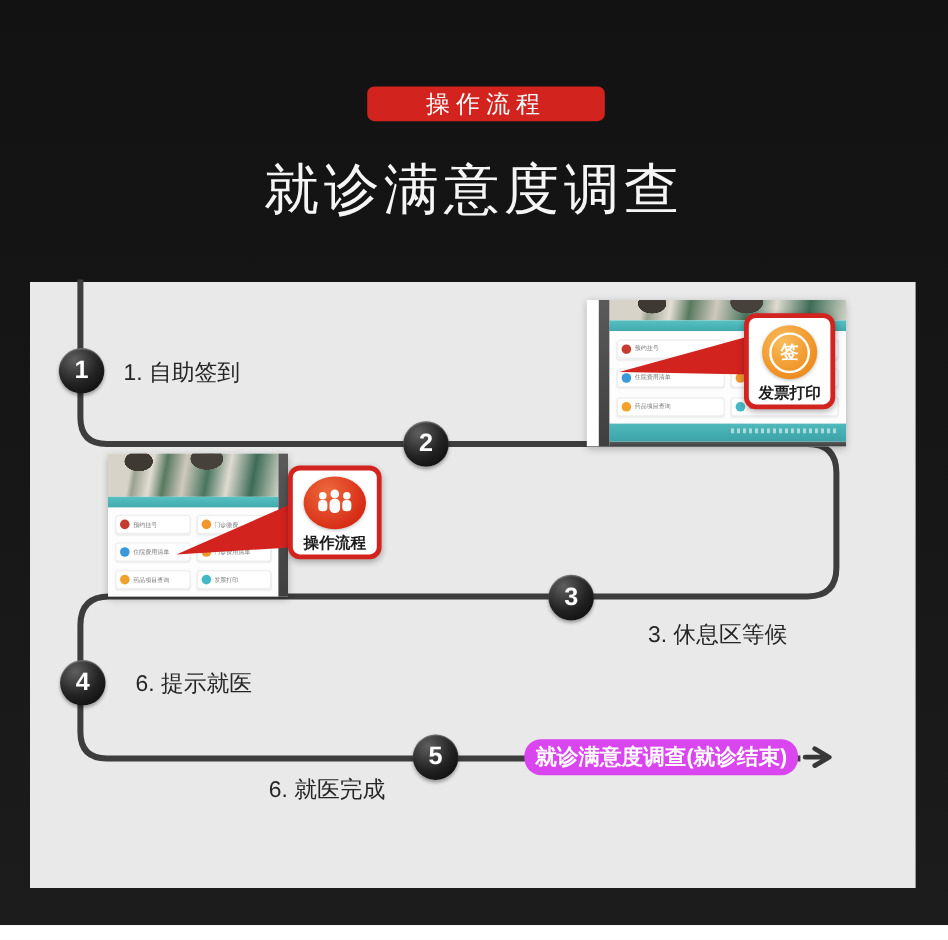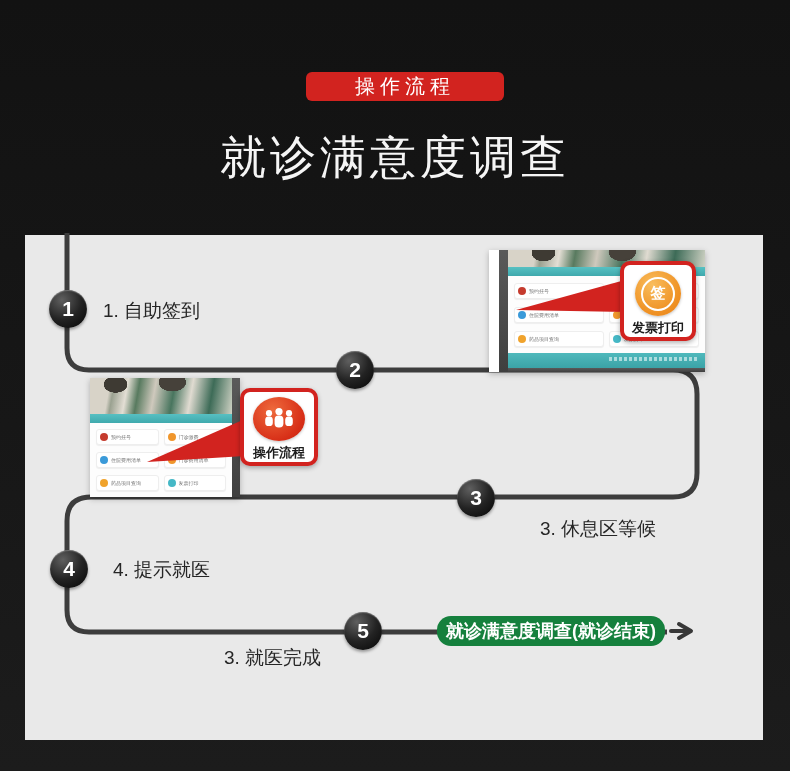--- a/index.html
+++ b/index.html
@@ -60,21 +60,21 @@
       display:flex;align-items:center;justify-content:center;
       box-shadow:0 1px 3px rgba(0,0,0,.25);}
   .co-ring{width:30px;height:30px;border-radius:50%;border:2px solid #ffffff;
       display:flex;align-items:center;justify-content:center;color:#fff;font-size:15px;font-weight:bold;}
   .co-circle2{width:52px;height:52px;border-radius:50%;margin:5px 0 3px 0;
       background:radial-gradient(circle at 38% 30%,#ee6a3c,#d72e17 70%,#c02410);
       display:flex;align-items:center;justify-content:center;
       box-shadow:0 1px 3px rgba(0,0,0,.25);}
 
   
-  .endbox{position:absolute;left:437px;top:616px;width:228px;height:30px;background:#15803d;
+  .endbox{position:absolute;left:437px;top:616px;width:228px;height:30px;background:#d946ef;
           border-radius:14px;z-index:5;color:#fff;font-weight:bold;font-size:18px;
           display:flex;align-items:center;justify-content:center;white-space:nowrap;}
 </style>
 </head>
 <body>
 
 <div id="stage">
   <div class="bg-dark"></div>
   <div class="bottom-white"></div>
 
@@ -189,17 +189,17 @@
   </div>
 
   <div class="stepc" style="left:49px;top:290px;">1</div>
   <div class="stepc" style="left:336px;top:351px;">2</div>
   <div class="stepc" style="left:457px;top:479px;">3</div>
   <div class="stepc" style="left:50px;top:550px;">4</div>
   <div class="stepc" style="left:344px;top:612px;">5</div>
 
   <div class="slabel" style="left:103px;top:298px;">1. 自助签到</div>
   <div class="slabel" style="left:516px;top:516px;margin-left:24px;">3. 休息区等候</div>
-  <div class="slabel" style="left:113px;top:557px;">4. 提示就医</div>
-  <div class="slabel" style="left:224px;top:645px;">3. 就医完成</div>
+  <div class="slabel" style="left:113px;top:557px;">6. 提示就医</div>
+  <div class="slabel" style="left:224px;top:645px;">6. 就医完成</div>
 
   <div class="endbox">就诊满意度调查(就诊结束)</div>
 </div>
 
 </body></html>

